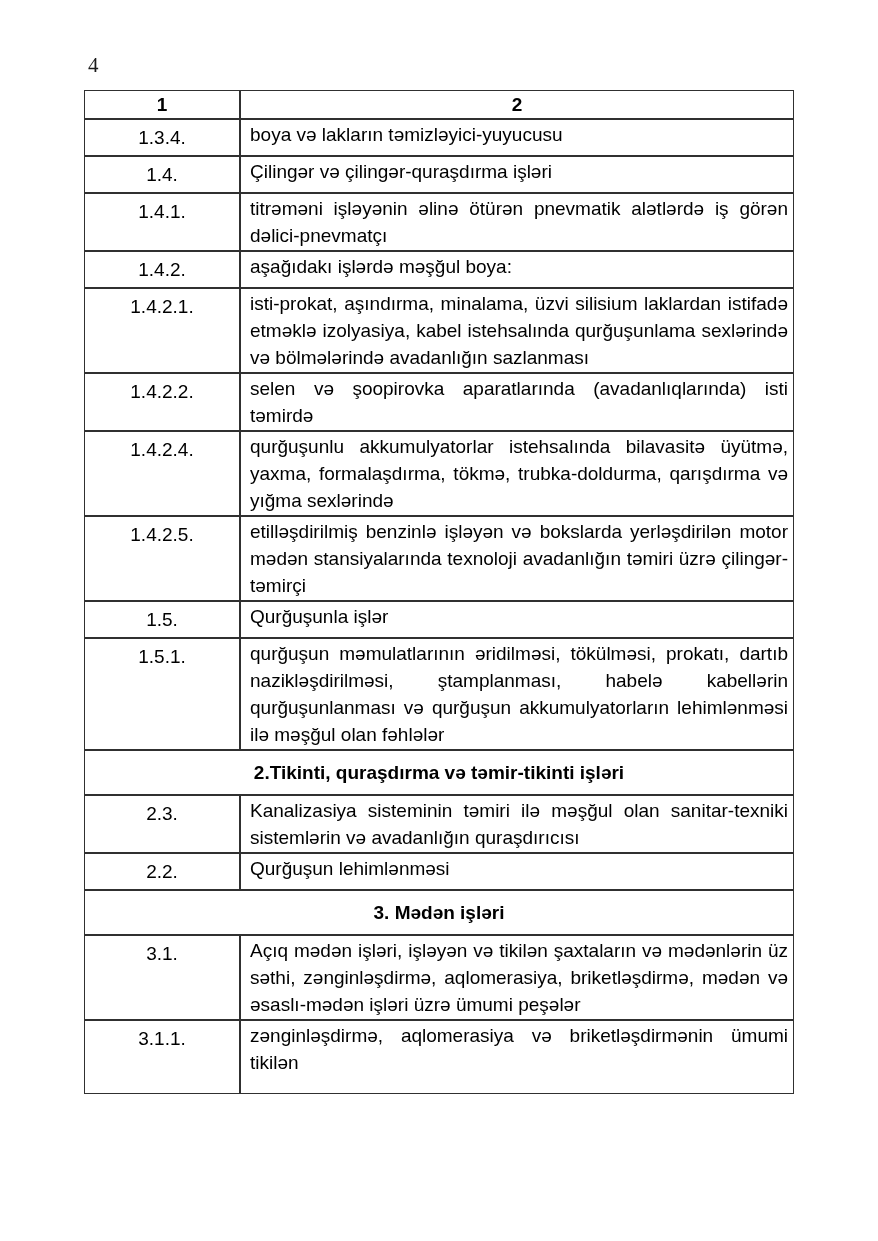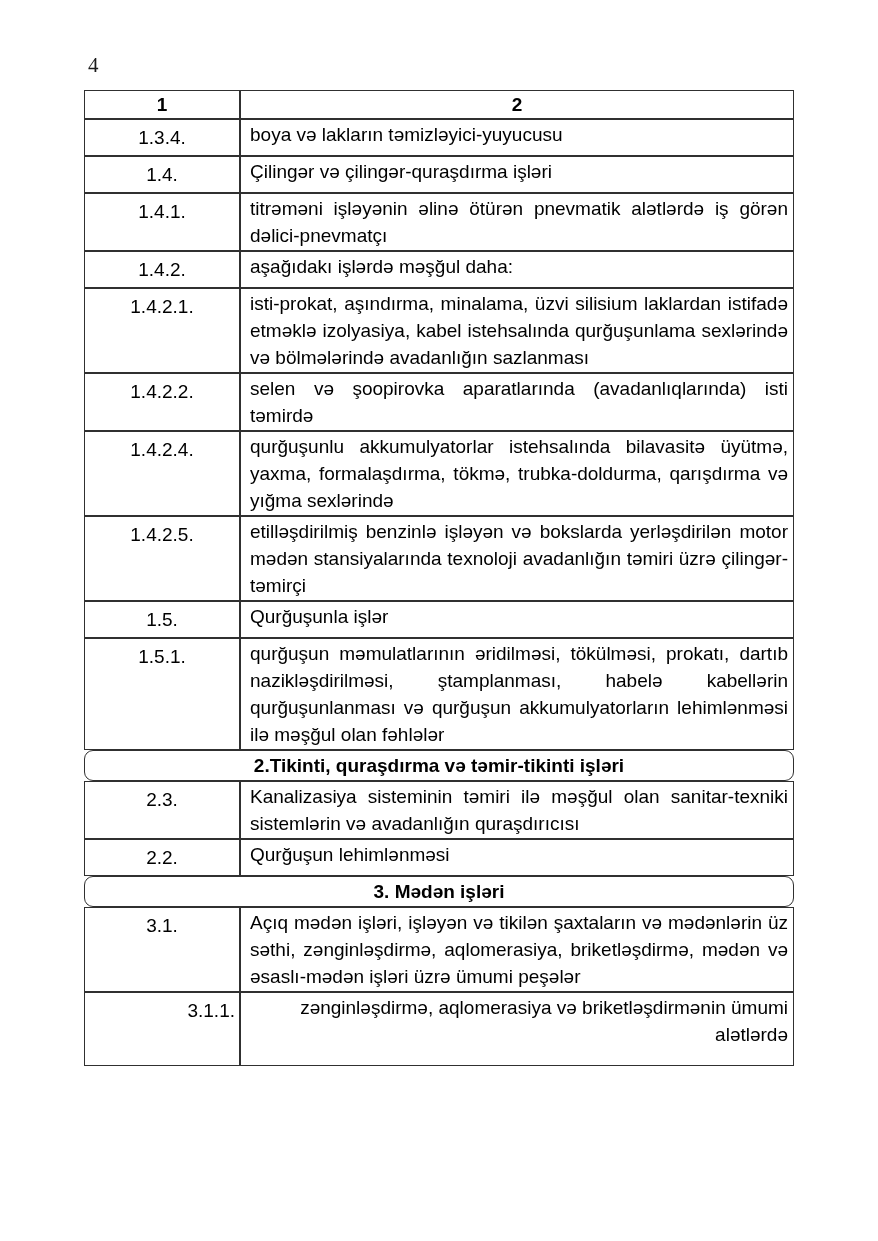--- a/index.html
+++ b/index.html
@@ -52,26 +52,24 @@
     text-align: center;
     padding: 4px 4px;
   }
   .doc-table td.desc-cell {
     text-align: justify;
     padding: 1px 5px 1px 9px;
   }
   .doc-table td.section-cell {
     text-align: center;
     font-weight: bold;
-    padding: 1px 5px;
-    border-radius: 9px;
+    padding: 8px 5px;
   }
   .doc-table tbody tr:last-child td {
     padding-bottom: 17px;
-    text-align: right;
   }
 </style>
 </head>
 <body>
 
 <div class="page">
 
   <div class="page-number">4</div>
 
   <table class="doc-table">
@@ -89,21 +87,21 @@
         <tr>
           <td class="num-cell">1.4.</td>
           <td class="desc-cell">Çilingər və çilingər-quraşdırma işləri</td>
         </tr>
         <tr>
           <td class="num-cell">1.4.1.</td>
           <td class="desc-cell">titrəməni işləyənin əlinə ötürən pnevmatik alətlərdə iş görən dəlici-pnevmatçı</td>
         </tr>
         <tr>
           <td class="num-cell">1.4.2.</td>
-          <td class="desc-cell">aşağıdakı işlərdə məşğul daha:</td>
+          <td class="desc-cell">aşağıdakı işlərdə məşğul boya:</td>
         </tr>
         <tr>
           <td class="num-cell">1.4.2.1.</td>
           <td class="desc-cell">isti-prokat, aşındırma, minalama, üzvi silisium laklardan istifadə etməklə izolyasiya, kabel istehsalında qurğuşunlama sexlərində və bölmələrində avadanlığın sazlanması</td>
         </tr>
         <tr>
           <td class="num-cell">1.4.2.2.</td>
           <td class="desc-cell">selen və şoopirovka aparatlarında (avadanlıqlarında) isti təmirdə</td>
         </tr>
         <tr>
@@ -135,18 +133,18 @@
         </tr>
         <tr>
           <td colspan="2" class="section-cell">3. Mədən işləri</td>
         </tr>
         <tr>
           <td class="num-cell">3.1.</td>
           <td class="desc-cell">Açıq mədən işləri, işləyən və tikilən şaxtaların və mədənlərin üz səthi, zənginləşdirmə, aqlomerasiya, briketləşdirmə, mədən və əsaslı-mədən işləri üzrə ümumi peşələr</td>
         </tr>
         <tr>
           <td class="num-cell">3.1.1.</td>
-          <td class="desc-cell">zənginləşdirmə, aqlomerasiya və briketləşdirmənin ümumi alətlərdə</td>
+          <td class="desc-cell">zənginləşdirmə, aqlomerasiya və briketləşdirmənin ümumi tikilən</td>
         </tr>
       </tbody>
   </table>
 
 </div>
 
 </body></html>

